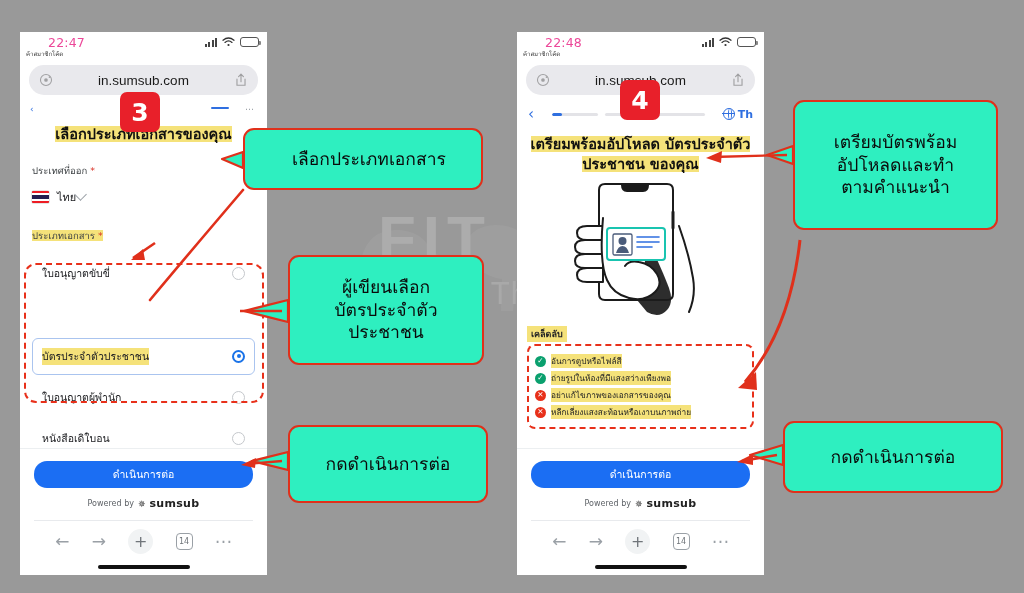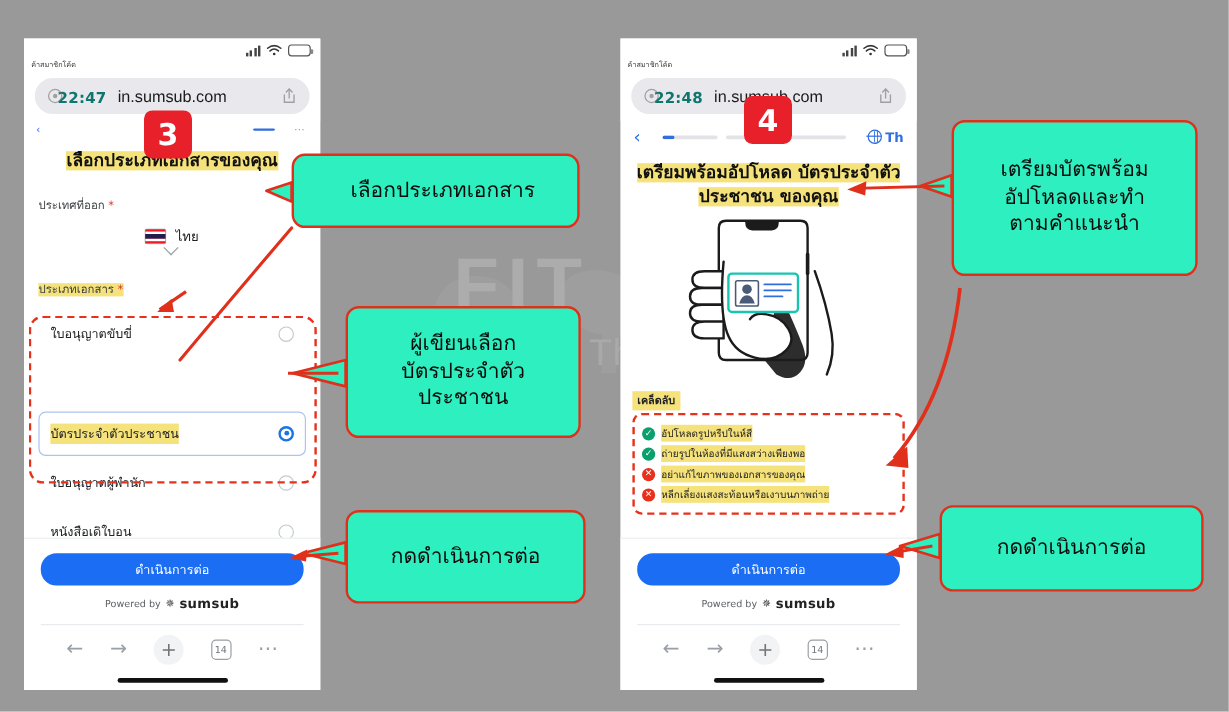--- a/index.html
+++ b/index.html
@@ -48,23 +48,22 @@
   #phone-left  { left: 20px;  top: 32px; width: 247px; height: 543px; }
   #phone-right { left: 517px; top: 32px; width: 247px; height: 543px; }
 
   
   .statusbar {
     position: relative; height: 30px; width: 100%;
     background: #fff;
   }
   .sb-time {
     position: absolute; left: 28px; top: 3px;
-    font-size: 12.5px; font-weight: bold; color: #0f766e;
+    font-size: 12.5px; font-weight: normal; color: #ec4899;
     letter-spacing: .2px;
-    margin-top: 39px;
   }
   .sb-carrier {
     position: absolute; left: 6px; top: 17px;
     font-size: 6px; color: #333;
   }
   .sb-right {
     position: absolute; right: 8px; top: 5px;
     display: flex; align-items: center; gap: 5px;
   }
   .sb-sig { display: flex; align-items: flex-end; gap: 1.5px; height: 9px; }
@@ -157,21 +156,21 @@
   .page-title {
     font-size: 14.5px; font-weight: bold; color: #111;
     text-align: center; margin: 8px 0 0 0; line-height: 1.35;
   }
   .field-label {
     font-size: 9.5px; color: #3c4043; margin-top: 18px;
   }
   .req { color: #d93025; }
   .country-row {
     display: flex; align-items: center; justify-content: flex-start;
-    margin-top: 10px; padding-bottom: 4px; flex-direction: column;
+    margin-top: 10px; padding-bottom: 4px;
   }
   .country-left { display: flex; align-items: center; gap: 8px; }
   .flag-th {
     width: 17px; height: 12px; position: relative;
     background: #ed1c24; border-radius: 1px; overflow: hidden;
     box-shadow: 0 0 0 .5px #ccc;
   }
   .flag-th i { position: absolute; left: 0; right: 0; display: block; }
   .flag-th i:nth-child(1){ top: 2px;   height: 2px;   background: #fff; }
   .flag-th i:nth-child(2){ top: 4px;   height: 4px;   background: #241d4f; }
@@ -519,21 +518,21 @@
           </g>
         </svg>
       </div>
     </div>
 
     <div class="tips-wrap">
       <span class="tips-title hl">เคล็ดลับ</span>
       <div class="tips-box">
         <div class="tip">
           <span class="tip-ic ok">✓</span>
-          <span class="tip-txt hl">อัปโหลดรูปหรืปในห์สี</span>
+          <span class="tip-txt hl">อันการตูปหรือไฟล์สี</span>
         </div>
         <div class="tip">
           <span class="tip-ic ok">✓</span>
           <span class="tip-txt hl">ถ่ายรูปในห้องที่มีแสงสว่างเพียงพอ</span>
         </div>
         <div class="tip">
           <span class="tip-ic no">✕</span>
           <span class="tip-txt hl">อย่าแก้ไขภาพของเอกสารของคุณ</span>
         </div>
         <div class="tip">

